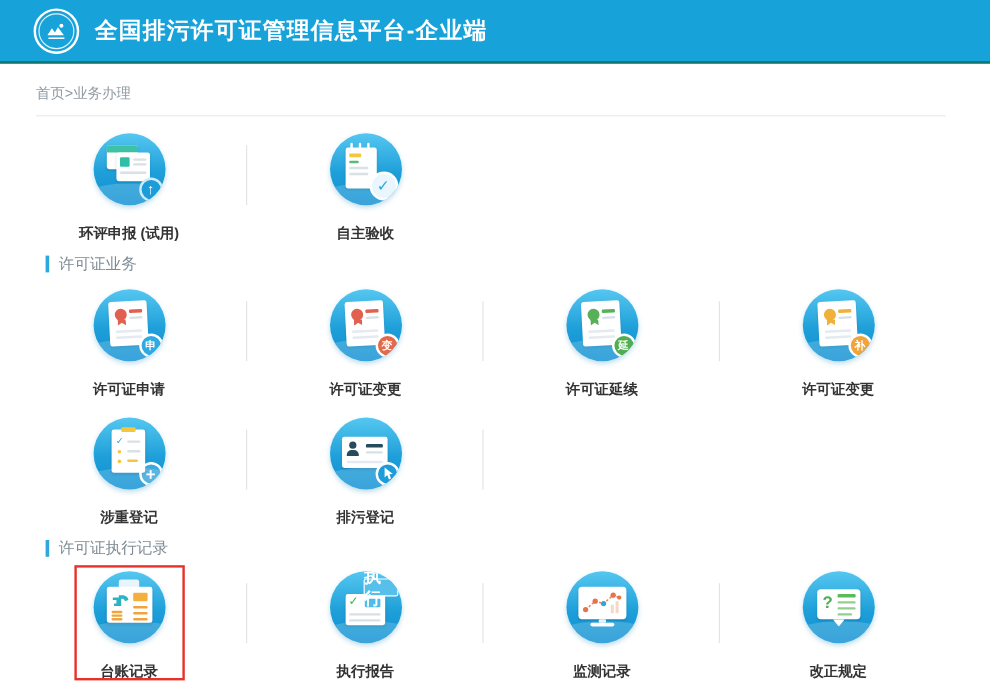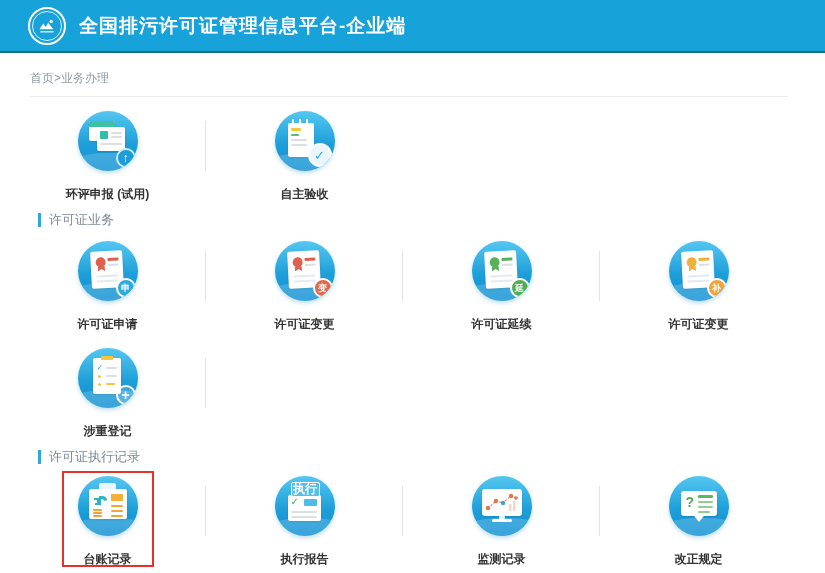--- a/index.html
+++ b/index.html
@@ -46,22 +46,22 @@
 
   
   .ros{position:absolute;left:5px;top:6px;width:10px;height:10px;border-radius:50%;}
   .ros-t{position:absolute;left:7px;top:15px;width:7px;height:5px;
          clip-path:polygon(0 0,100% 0,100% 100%,50% 55%,0 100%);}
   
   .mini{position:absolute;font-weight:bold;line-height:1;}
   .newsbox{position:absolute;right:2px;top:3px;width:20px;height:11px;background:#2EA7DC;
       color:#fff;font-size:6px;font-weight:bold;display:flex;align-items:center;
       justify-content:center;letter-spacing:.5px;}
-  .tab{position:absolute;left:16px;top:6px;width:27px;height:13px;background:#57BFEA;
-      border:1px solid #fff;border-radius:2px;color:#fff;font-size:12px;font-weight:bold;
+  .tab{position:absolute;left:28px;top:6px;width:27px;height:13px;background:#57BFEA;
+      border:1px solid #fff;border-radius:2px;color:#fff;font-size:14px;font-weight:bold;
       display:flex;align-items:center;justify-content:center;z-index:2;}
   .lock{position:relative;width:8px;height:6px;background:#fff;border-radius:1px;margin-top:4px;}
   .lock::before{content:'';position:absolute;left:-1px;top:-5px;width:5px;height:4px;
       border:1.5px solid #fff;border-bottom:none;border-radius:3px 3px 0 0;transform:rotate(-22deg);}
   .chkc{position:absolute;right:3px;bottom:4px;width:24px;height:24px;border-radius:50%;
       background:#EAF6FD;border:2px solid #fff;box-sizing:border-box;display:flex;
       align-items:center;justify-content:center;color:#2EA7DC;font-size:13px;font-weight:bold;z-index:3;}
 </style>
 </head>
 <body>
@@ -201,20 +201,38 @@
           <div class="ln" style="left:13px;top:17px;width:11px;height:2px;background:#D9E0E6;"></div>
           <div class="ln" style="left:5px;top:25px;width:3px;height:3px;background:#F5C63C;border-radius:50%;"></div>
           <div class="ln" style="left:13px;top:25px;width:9px;height:2px;background:#F5C63C;"></div>
         </div>
         <div class="bdg ring" style="font-size:14px;">+</div>
       </div>
       <div class="lbl">涉重登记</div>
       <div class="vd"></div>
     </div>
 
+    <div class="cell">
+      <div class="ic">
+        <div class="card" style="left:10px;top:16px;width:38px;height:26px;">
+          <div class="ln" style="left:6px;top:4px;width:6px;height:6px;background:#274A5C;border-radius:50%;"></div>
+          <div class="ln" style="left:4px;top:11px;width:10px;height:5px;background:#274A5C;border-radius:4px 4px 0 0;"></div>
+          <div class="ln" style="left:20px;top:6px;width:14px;height:3px;background:#274A5C;"></div>
+          <div class="ln" style="left:20px;top:12px;width:14px;height:2px;background:#D9E0E6;"></div>
+          <div class="ln" style="left:4px;top:20px;width:30px;height:2px;background:#E4EAEF;"></div>
+        </div>
+        <div class="bdg" style="background:#1C9CD8;">
+          <svg width="10" height="12" viewBox="0 0 10 12">
+            <path d="M2.5 0.5 L2.5 9 L4.7 6.9 L6.1 10.6 L7.9 9.8 L6.5 6.3 L9.4 6.1 Z" fill="#fff"></path>
+          </svg>
+        </div>
+      </div>
+      <div class="lbl">排污登记</div>
+      <div class="vd"></div>
+    </div>
 
 
     <div class="cell"></div>
   </div>
 
   <div class="sec-title">许可证执行记录</div>
   <div class="row r4">
 
     <div class="cell">
       <div class="hl"></div>

